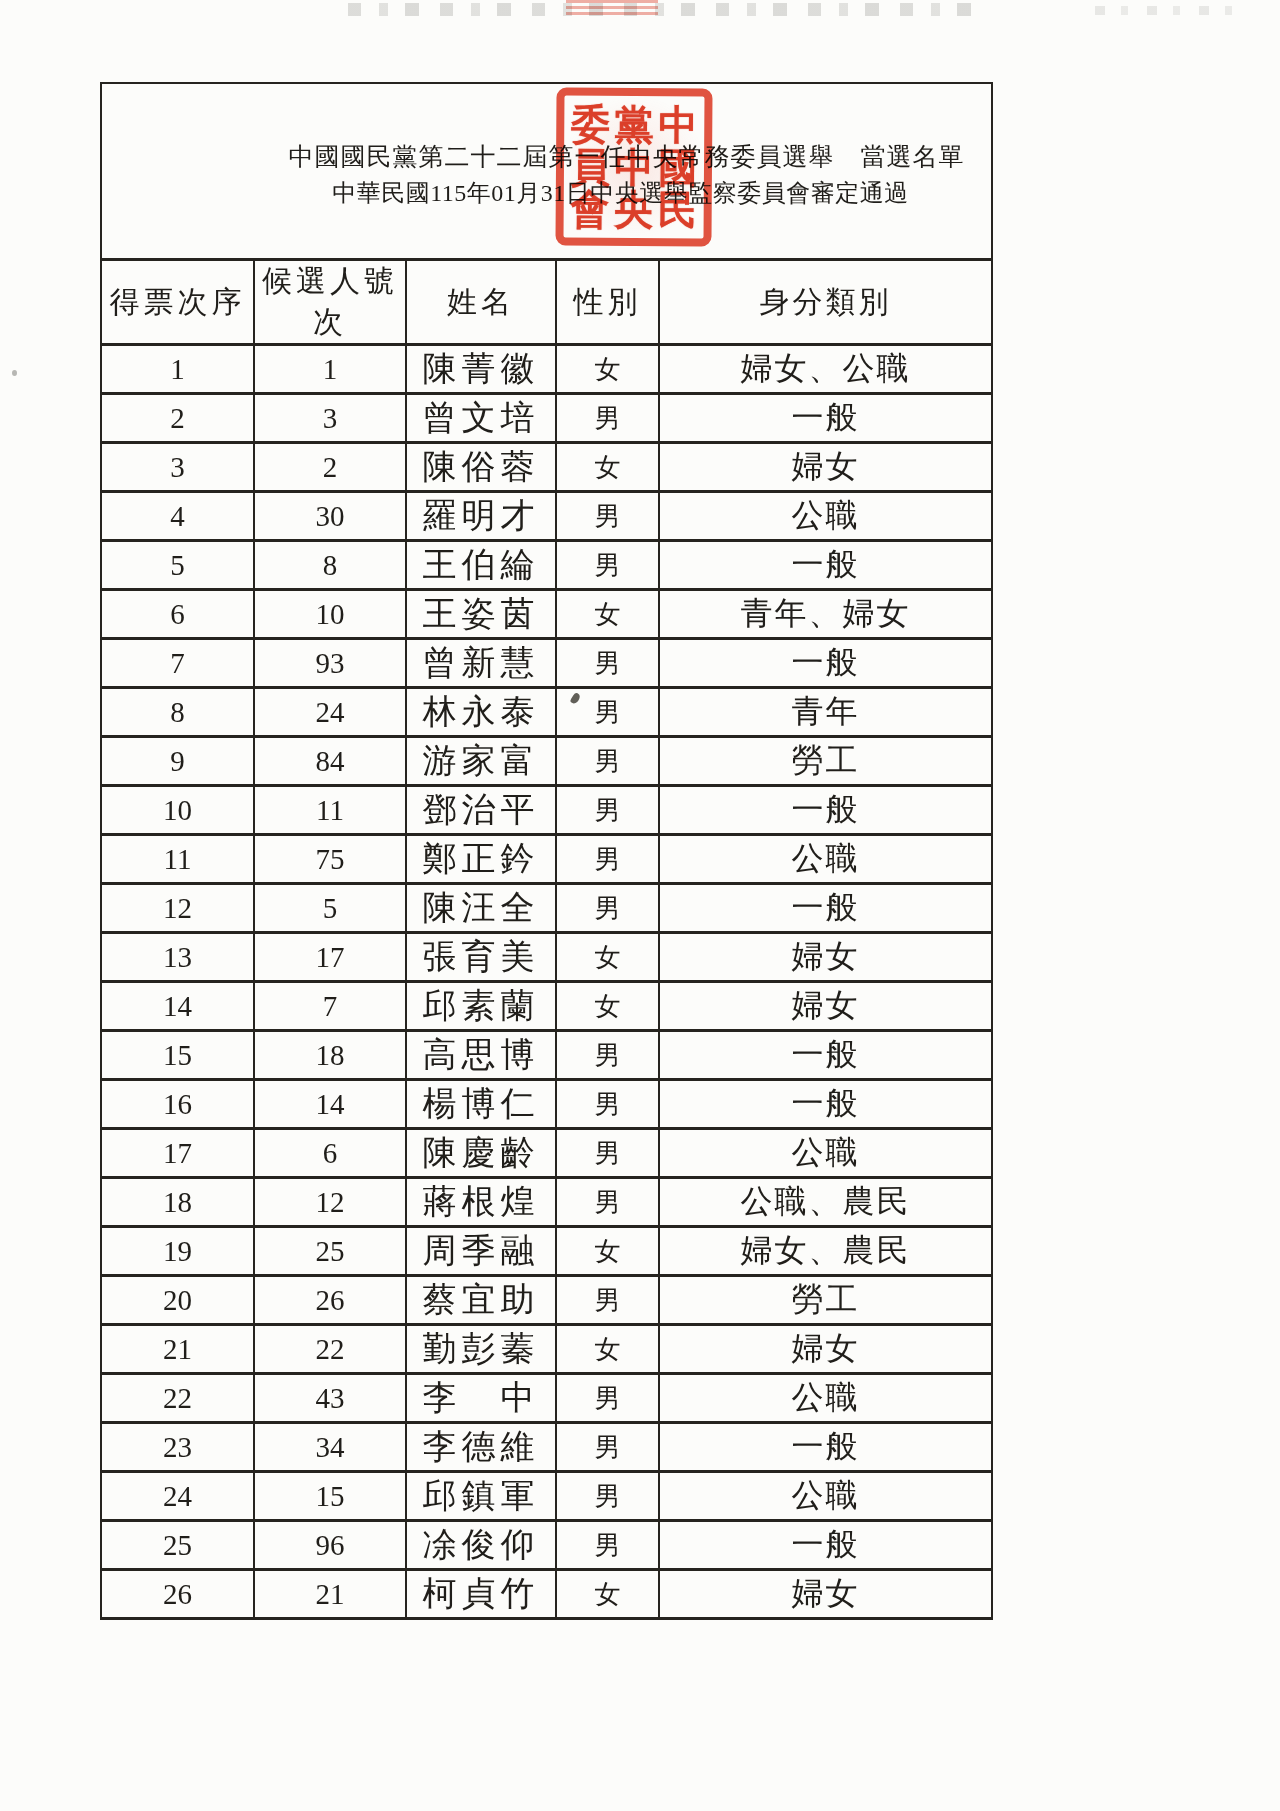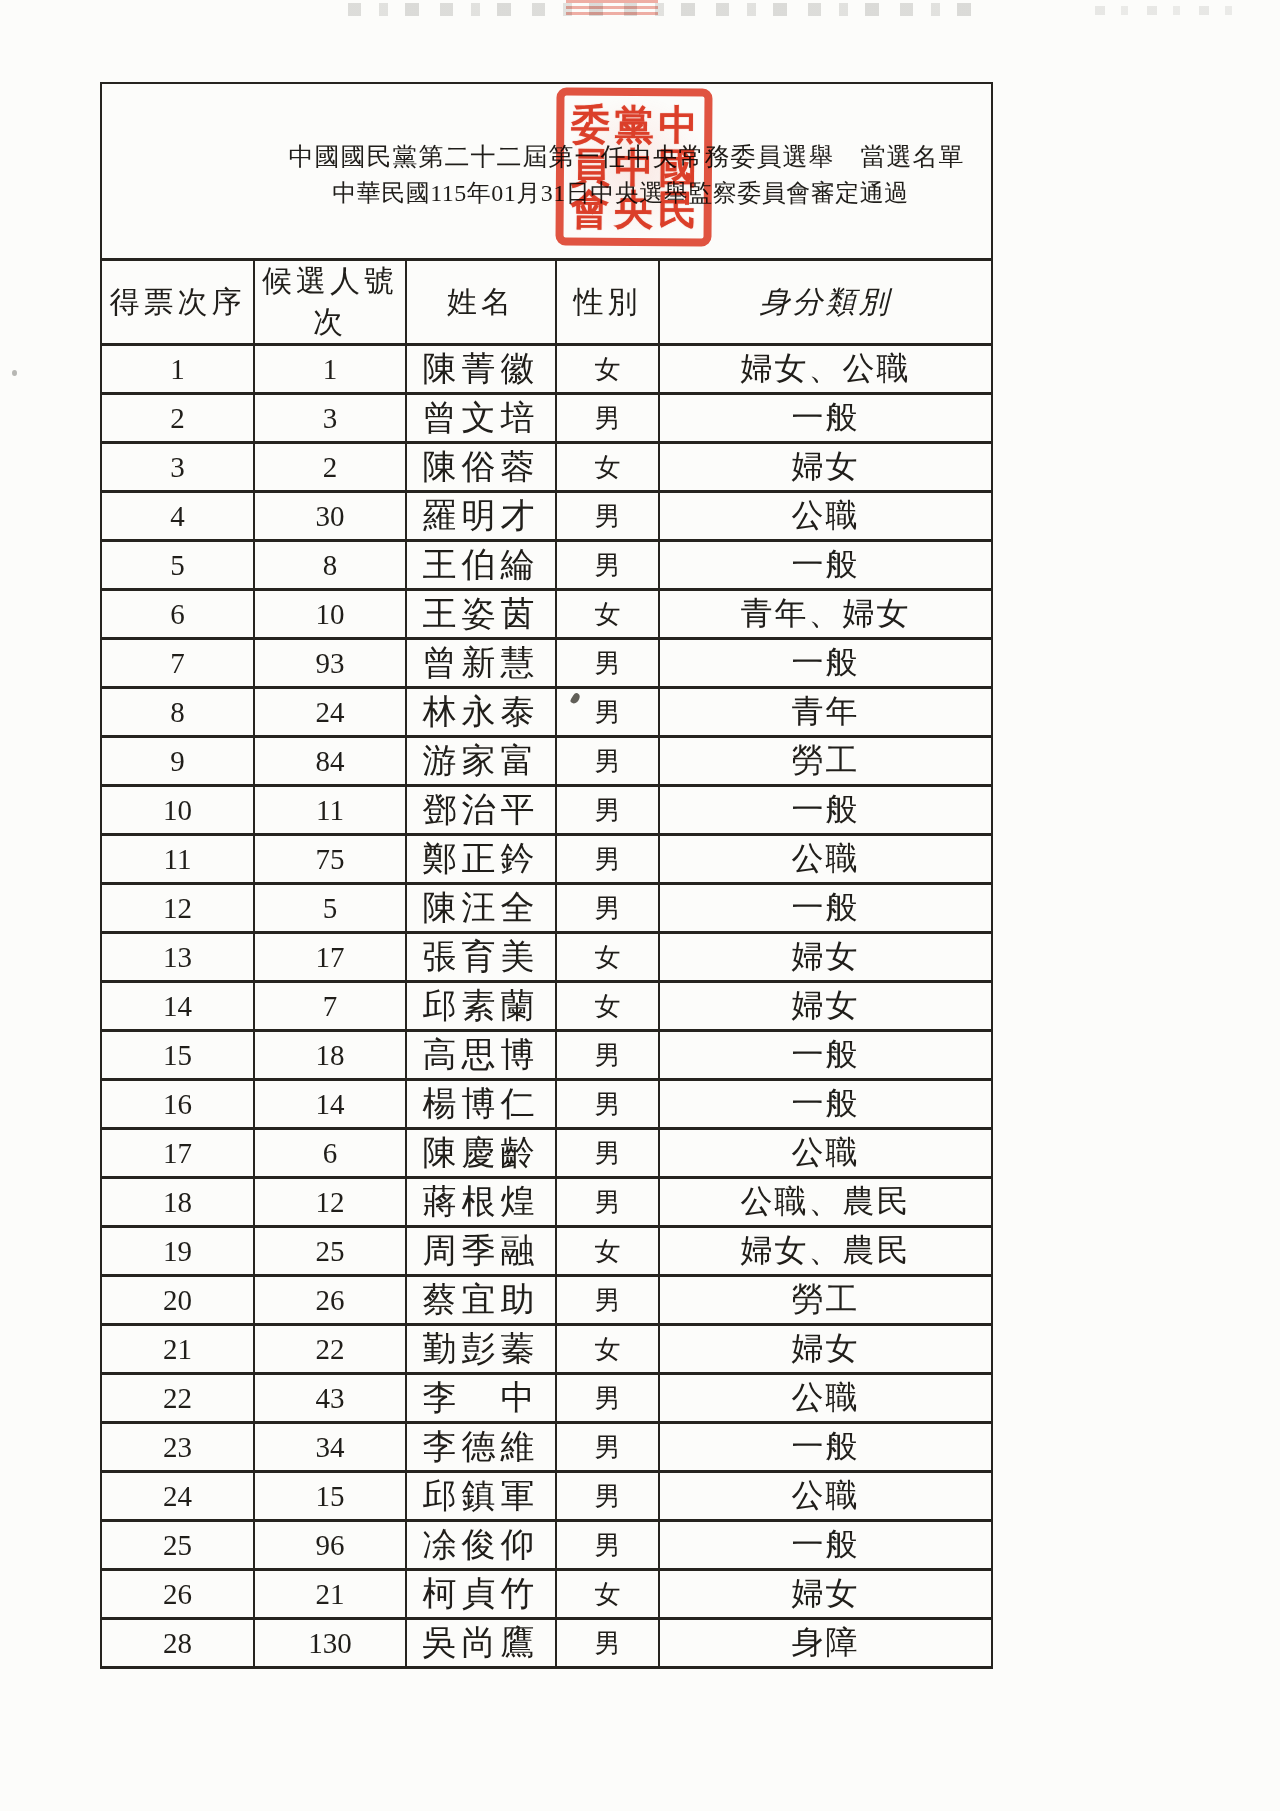--- a/index.html
+++ b/index.html
@@ -61,21 +61,21 @@
   }
   table.results th, table.results td {
     border:2px solid #26241f;
     border-top-width:3px; border-bottom-width:3px;
     text-align:center; vertical-align:middle;
     overflow:hidden; padding:0;
   }
   thead tr { height:50px; }
   tbody tr { height:46.5px; }
   th { font-weight:normal; font-size:30px; letter-spacing:4px; }
-  th.col-category { text-align:center; padding-left:158px; letter-spacing:3px;font-style:italic; }
+  th.col-category { text-align:center; padding-left:158px; letter-spacing:3px; }
   td.col-rank, td.col-number { font-size:29px; letter-spacing:0; }
   td.col-name { font-size:34px; letter-spacing:5px; padding-left:10px; }
   td.col-gender { font-size:26px; padding-left:8px; }
   td.col-category { font-size:32px; letter-spacing:2px; padding-left:158px; }
 
   
   .seal {
     position:absolute; left:556px; top:88px; width:156px; height:158px;
     box-sizing:border-box;
     border:8px solid rgba(223,62,40,.88);
@@ -306,27 +306,20 @@
             <td class="col-name">凃俊仰</td>
             <td class="col-gender">男</td>
             <td class="col-category">一般</td>
           </tr>
           <tr>
             <td class="col-rank">26</td>
             <td class="col-number">21</td>
             <td class="col-name">柯貞竹</td>
             <td class="col-gender">女</td>
             <td class="col-category">婦女</td>
-          </tr>
-          <tr>
-            <td class="col-rank">28</td>
-            <td class="col-number">130</td>
-            <td class="col-name">吳尚鷹</td>
-            <td class="col-gender">男</td>
-            <td class="col-category">身障</td>
           </tr>
         </tbody>
     </table>
 
   </div>
 
   <div class="seal">
       <div class="seal-col">
         <div class="seal-char">中</div>
         <div class="seal-char">國</div>

